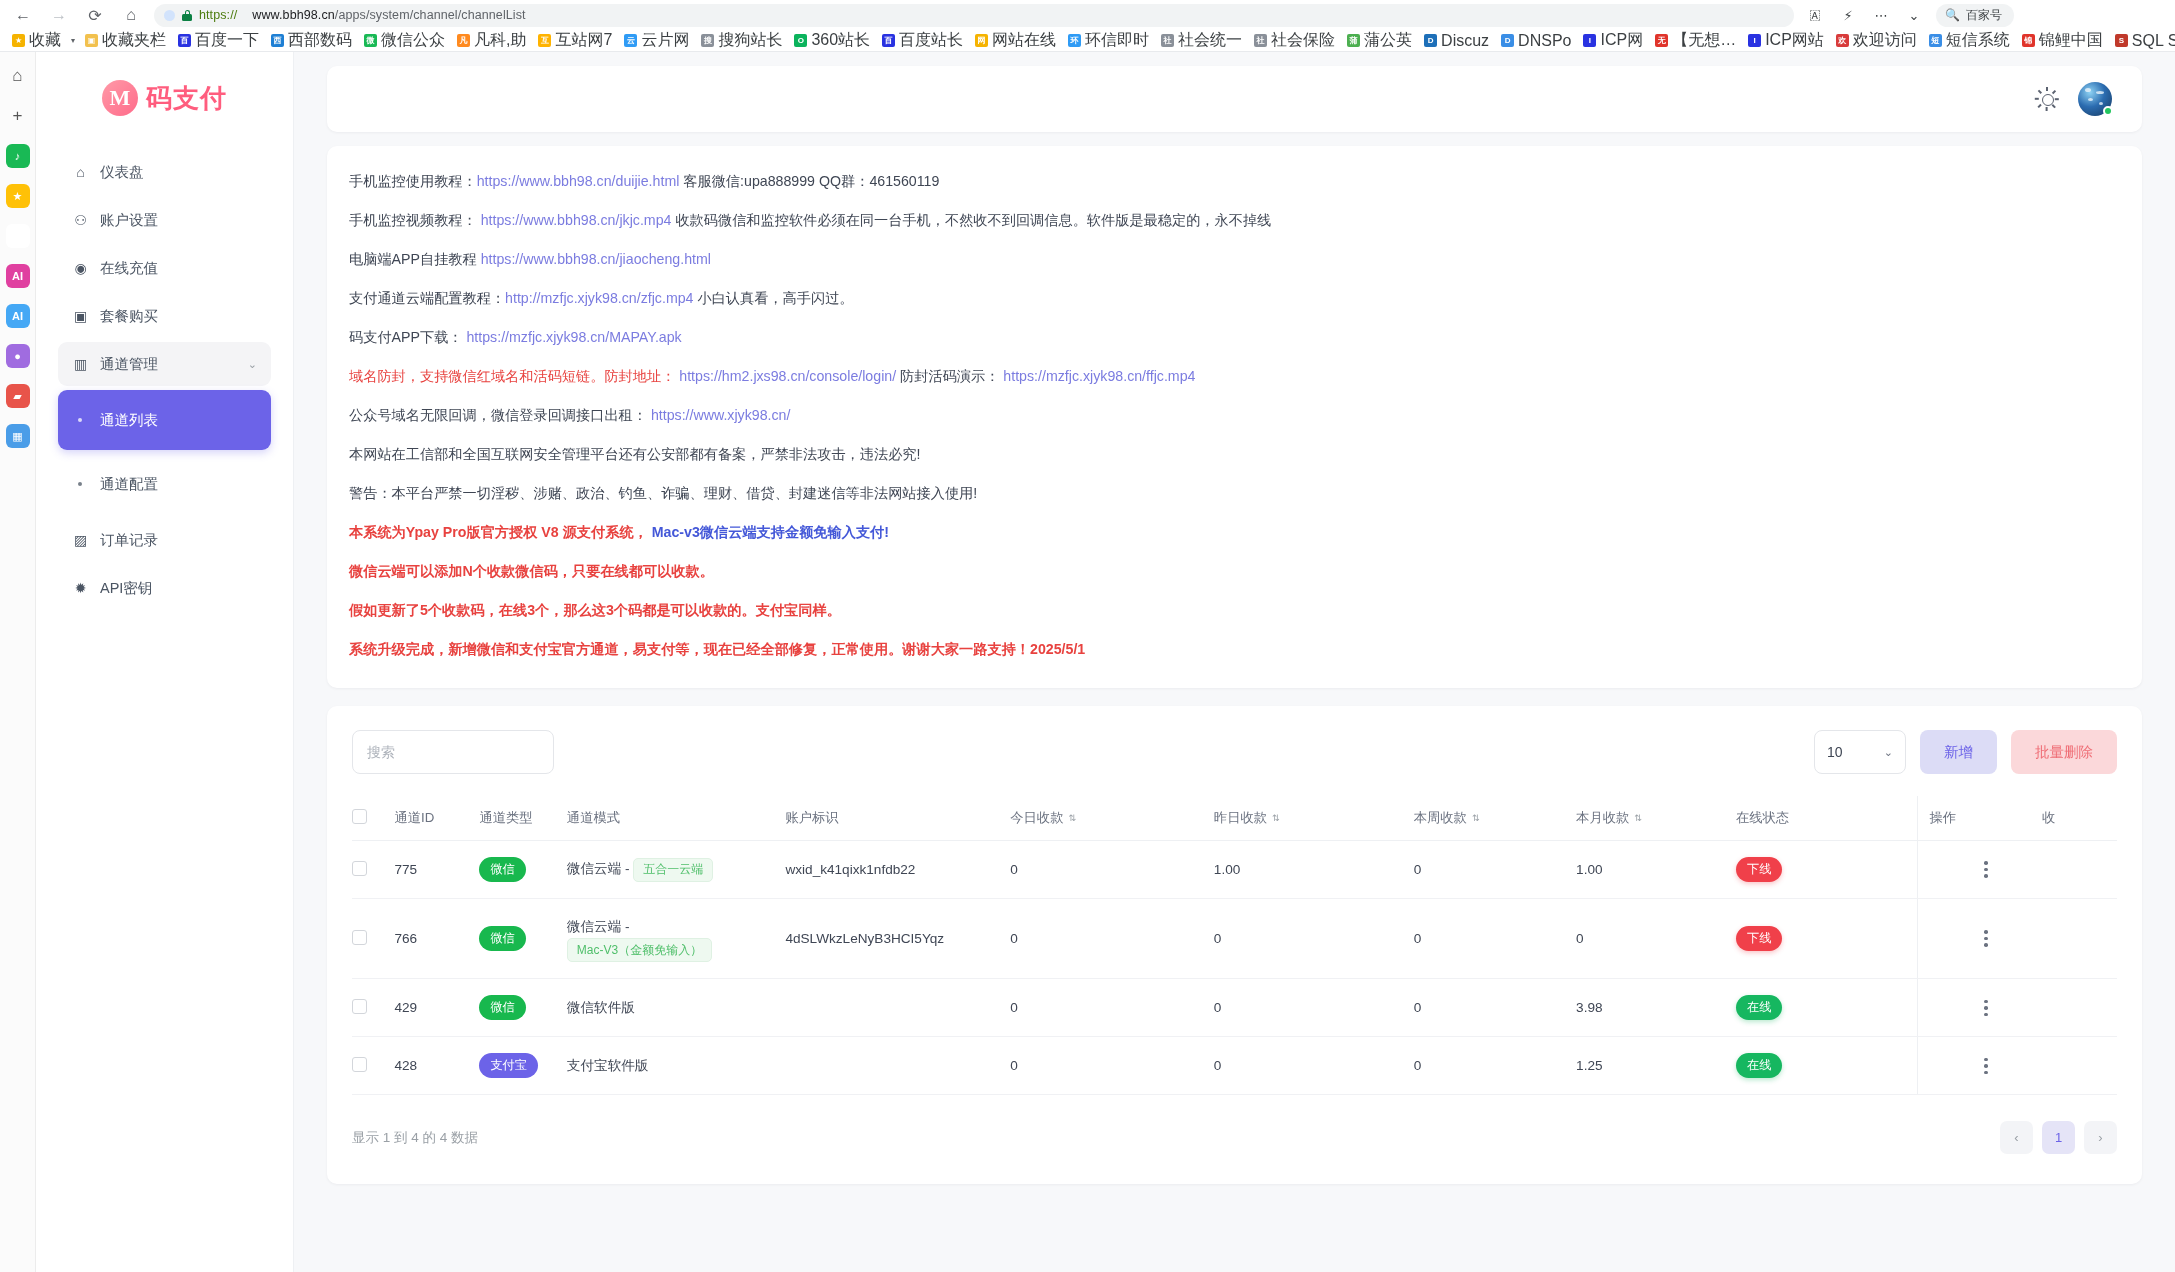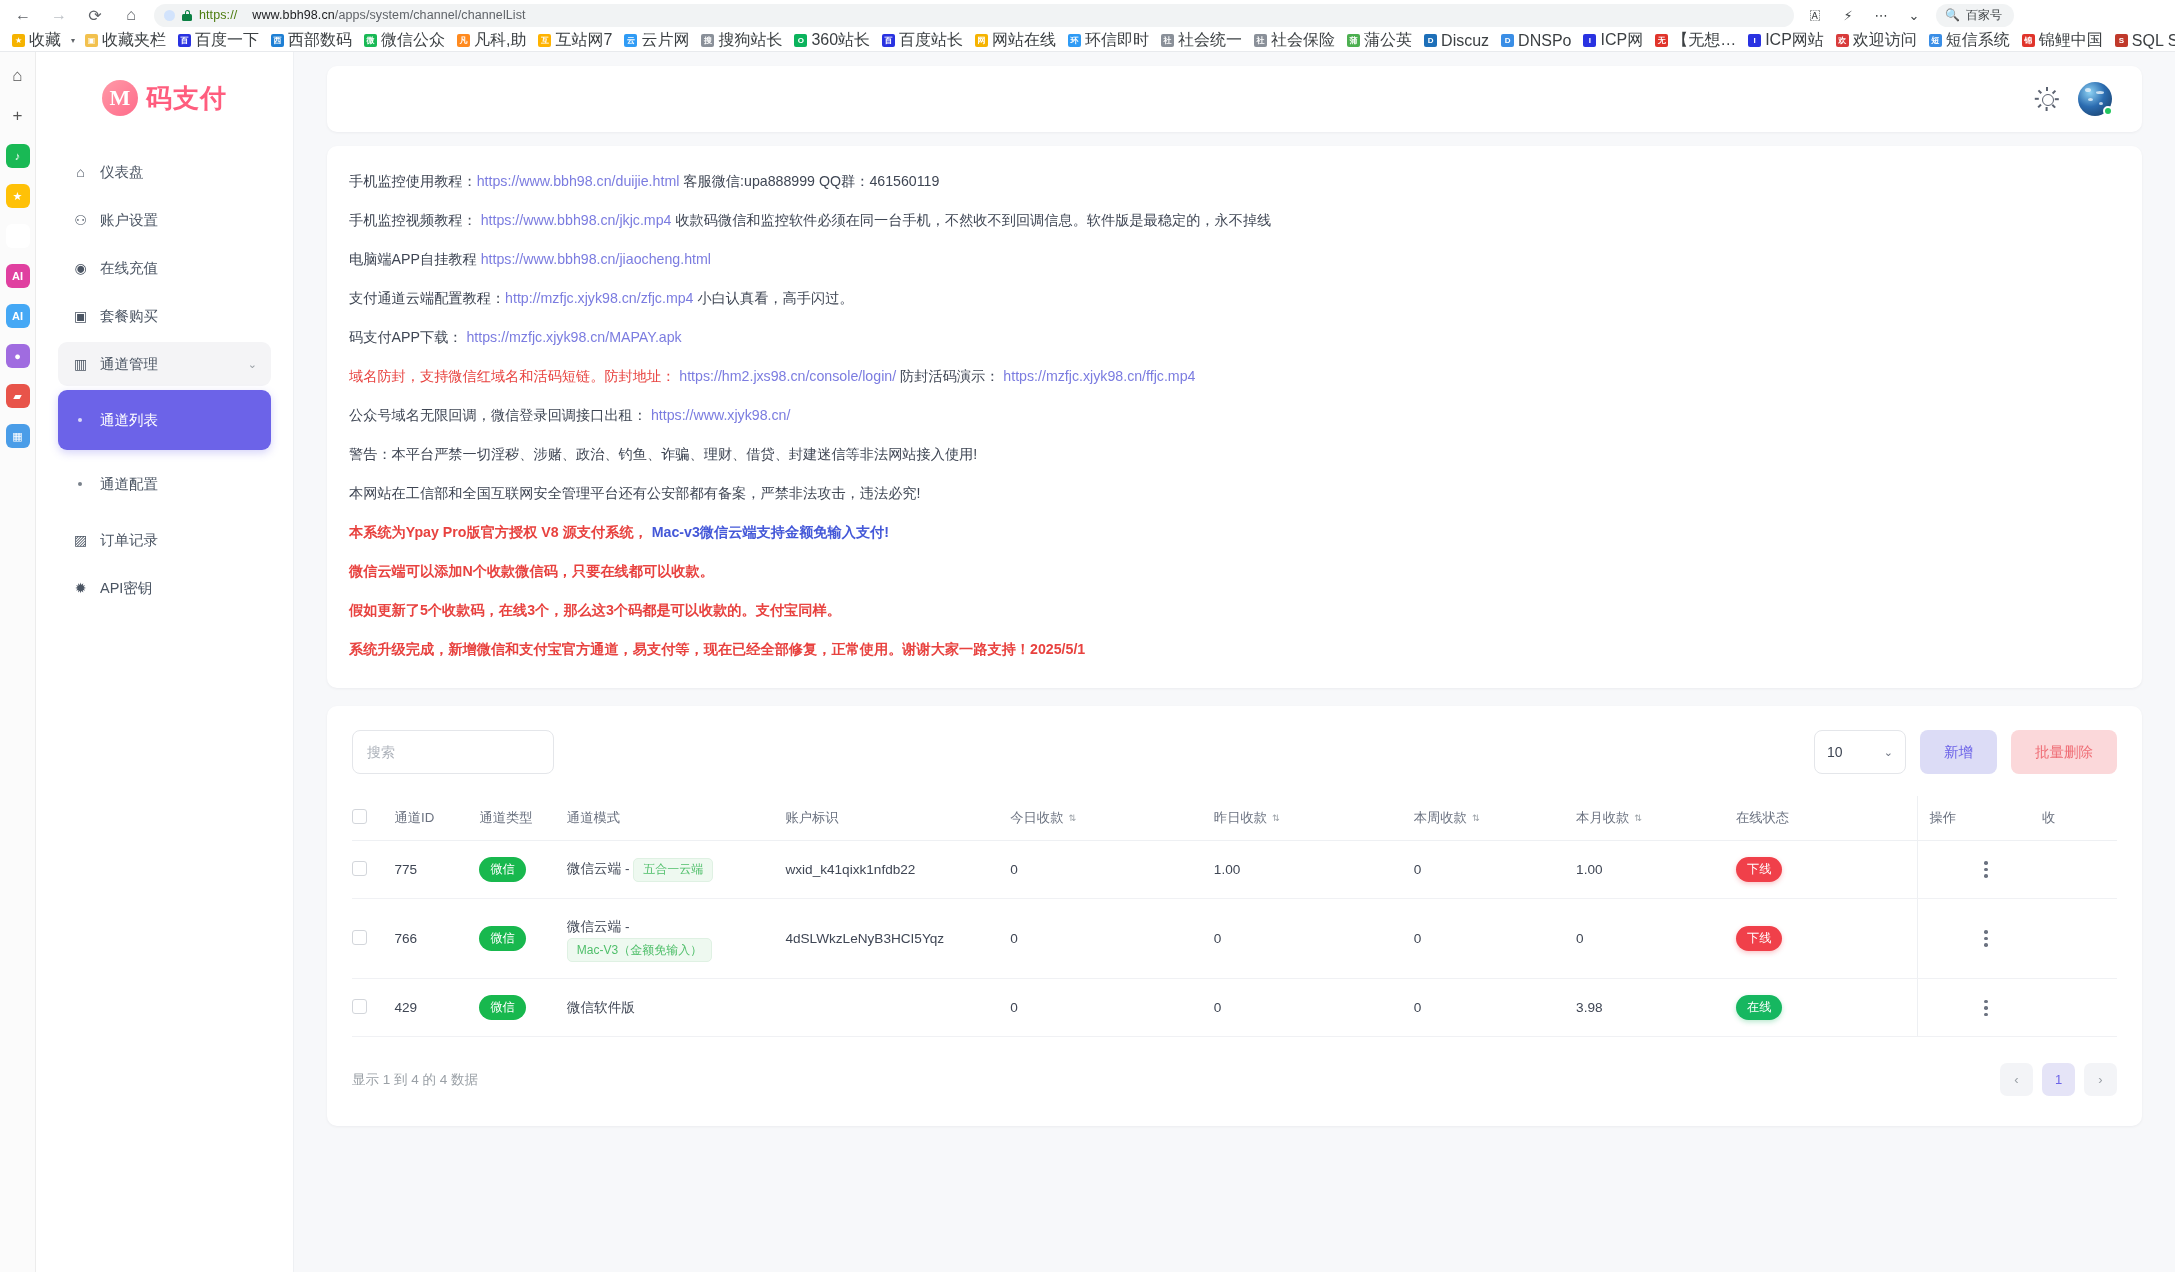--- a/index.html
+++ b/index.html
@@ -398,22 +398,22 @@
     </div>
 
     <div class="card notice" id="noticeBox">
         <p><span>手机监控使用教程：</span><a>https://www.bbh98.cn/duijie.html</a><span>  客服微信:upa888999   QQ群：461560119</span></p>
         <p><span>手机监控视频教程：</span><a>  https://www.bbh98.cn/jkjc.mp4</a><span>  收款码微信和监控软件必须在同一台手机，不然收不到回调信息。软件版是最稳定的，永不掉线</span></p>
         <p><span>电脑端APP自挂教程 </span><a>https://www.bbh98.cn/jiaocheng.html</a></p>
         <p><span>支付通道云端配置教程：</span><a>http://mzfjc.xjyk98.cn/zfjc.mp4</a><span>  小白认真看，高手闪过。</span></p>
         <p><span>码支付APP下载：</span><a>  https://mzfjc.xjyk98.cn/MAPAY.apk</a></p>
         <p><span class="red">域名防封，支持微信红域名和活码短链。防封地址：</span><a>  https://hm2.jxs98.cn/console/login/</a><span>  防封活码演示：</span><a>  https://mzfjc.xjyk98.cn/ffjc.mp4</a></p>
         <p><span>公众号域名无限回调，微信登录回调接口出租：</span><a>  https://www.xjyk98.cn/</a></p>
+        <p><span>本网站在工信部和全国互联网安全管理平台还有公安部都有备案，严禁非法攻击，违法必究!</span></p>
         <p><span>警告：本平台严禁一切淫秽、涉赌、政治、钓鱼、诈骗、理财、借贷、封建迷信等非法网站接入使用!</span></p>
-        <p><span>本网站在工信部和全国互联网安全管理平台还有公安部都有备案，严禁非法攻击，违法必究!</span></p>
         <p><span class="redbold">本系统为Ypay Pro版官方授权 V8 源支付系统，</span><span class="bluebold">  Mac-v3微信云端支持金额免输入支付!</span></p>
         <p><span class="redbold">微信云端可以添加N个收款微信码，只要在线都可以收款。</span></p>
         <p><span class="redbold">假如更新了5个收款码，在线3个，那么这3个码都是可以收款的。支付宝同样。</span></p>
         <p><span class="redbold">系统升级完成，新增微信和支付宝官方通道，易支付等，现在已经全部修复，正常使用。谢谢大家一路支持！2025/5/1</span></p>
       </div>
 
     <div class="card tbl-card">
       <div class="tbl-toolbar">
         <input class="search-input" value="" placeholder="搜索" style="">
         <div class="toolbar-right">
@@ -512,20 +512,40 @@
                 <td><span class="pill pill-on">在线</span></td>
                 <td class="col-actions">
                   <div class="kebab">
                     <span></span>
                     <span></span>
                     <span></span>
                   </div>
                 </td>
                 <td></td>
               </tr>
+              <tr>
+                <td><span class="cb"></span></td>
+                <td>428</td>
+                <td><span class="pill pill-ali">支付宝</span></td>
+                <td class="mode-cell"><span>支付宝软件版 </span></td>
+                <td style="word-break: break-all;"></td>
+                <td>0</td>
+                <td>0</td>
+                <td>0</td>
+                <td>1.25</td>
+                <td><span class="pill pill-on">在线</span></td>
+                <td class="col-actions">
+                  <div class="kebab">
+                    <span></span>
+                    <span></span>
+                    <span></span>
+                  </div>
+                </td>
+                <td></td>
+              </tr>
             </tbody>
         </table>
       </div>
 
       <div class="tbl-footer">
         <div class="footer-text">显示 1 到 4 的 4 数据</div>
         <div class="pager" id="pager">
             <div class="pg">‹</div>
             <div class="pg cur">1</div>
             <div class="pg">›</div>

